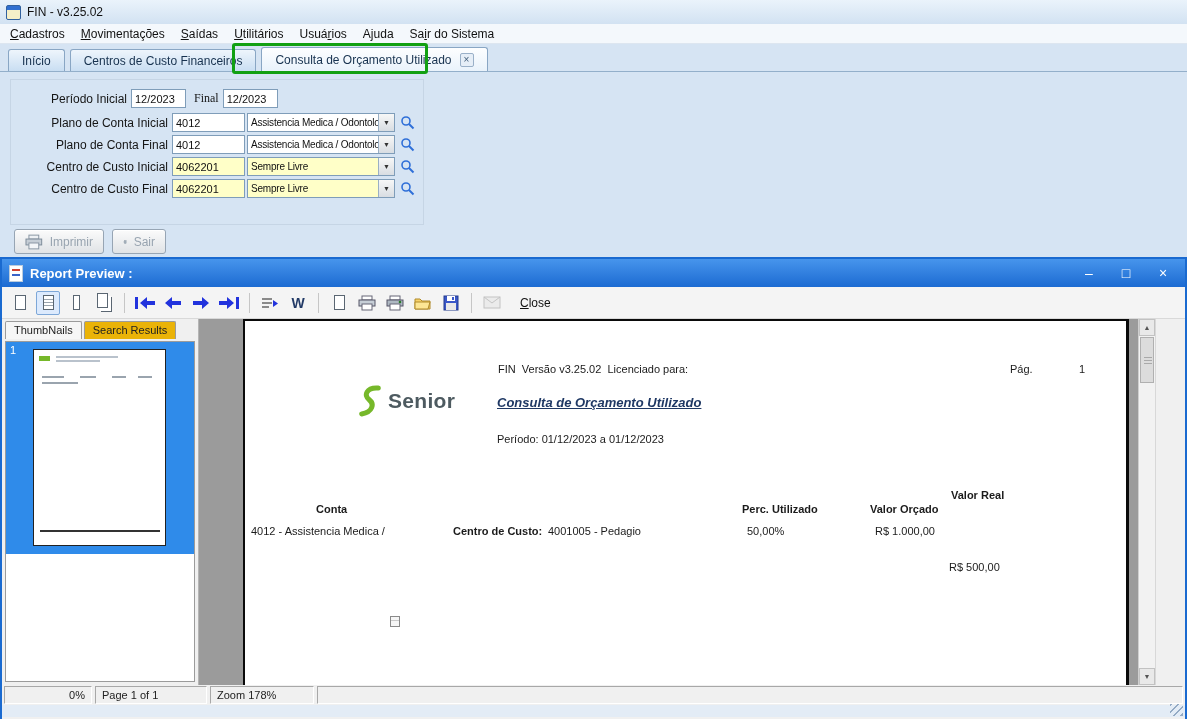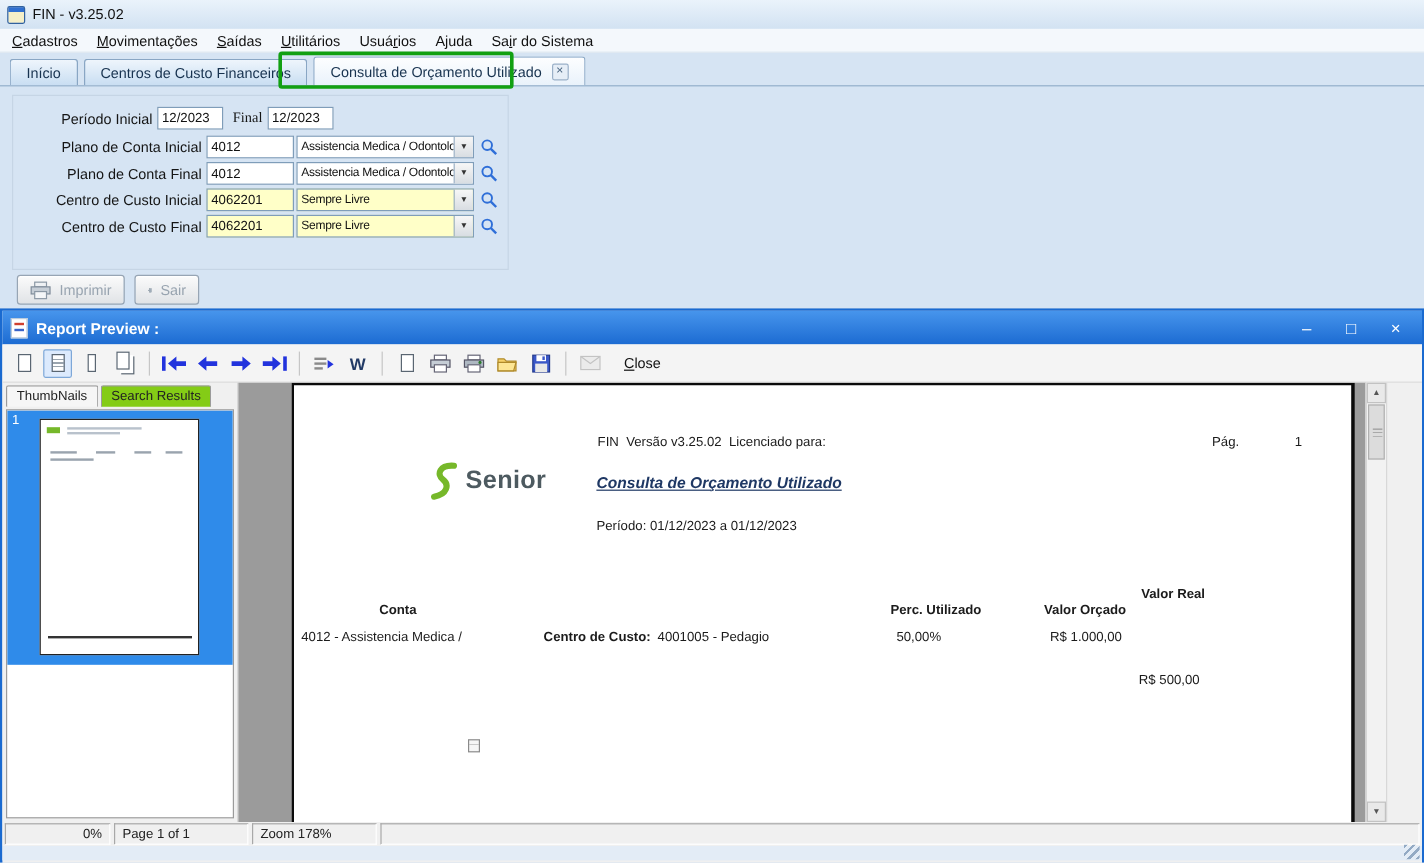--- a/index.html
+++ b/index.html
@@ -52,21 +52,21 @@
   .pg{width:11px;height:15px;border:1px solid #5a6672;background:#fff;}
   .pg.narrow{width:7px;}
   .pg.lines{background:linear-gradient(#fff 0 3px,#9aa4ae 3px 4px,#fff 4px 6px,#9aa4ae 6px 7px,#fff 7px 9px,#9aa4ae 9px 10px,#fff 10px);}
   .pg.multi{box-shadow:3px 3px 0 #fff,4px 4px 0 #5a6672;}
   .wmark{font-size:14px;font-weight:bold;color:#223a66;}
   .tclose{font-size:12px;color:#111;padding:0 6px;margin-left:6px;}
 
   .pv-body{position:relative;height:366px;display:flex;}
   .pv-left{flex:0 0 197px;background:#f0f0f0;border-right:1px solid #b5b5b5;display:flex;flex-direction:column;}
   .pv-ltabs{height:22px;display:flex;align-items:flex-start;gap:2px;padding:2px 3px 0;}
-  .ltab{font-size:11px;padding:2px 8px 3px;border:1px solid #9b9b9b;border-bottom:none;border-radius:2px 2px 0 0;background:#84cc16;color:#222;white-space:nowrap;}
+  .ltab{font-size:11px;padding:2px 8px 3px;border:1px solid #9b9b9b;border-bottom:none;border-radius:2px 2px 0 0;background:#eab308;color:#222;white-space:nowrap;}
   .ltab.active{background:#f6f6f6;}
   .thumb-area{flex:1;background:#fff;border:1px solid #9b9b9b;margin:0 3px 3px;position:relative;overflow:hidden;}
   .thumb-sel{position:absolute;left:0;top:0;width:100%;height:212px;background:#2f8bea;}
   .thumb-num{position:absolute;left:4px;top:2px;color:#fff;font-size:11px;}
   .thumb-page{position:absolute;left:27px;top:7px;width:133px;height:197px;background:#fff;border:1px solid #222;}
   .tp-logo{position:absolute;left:5px;top:6px;width:11px;height:5px;background:#76b82a;}
   .tp-line{position:absolute;height:2px;background:#b9c2cc;}
   .tp-dash{position:absolute;height:2px;background:#9aa4ae;}
   .tp-rule{position:absolute;height:2px;background:#333;}
 

